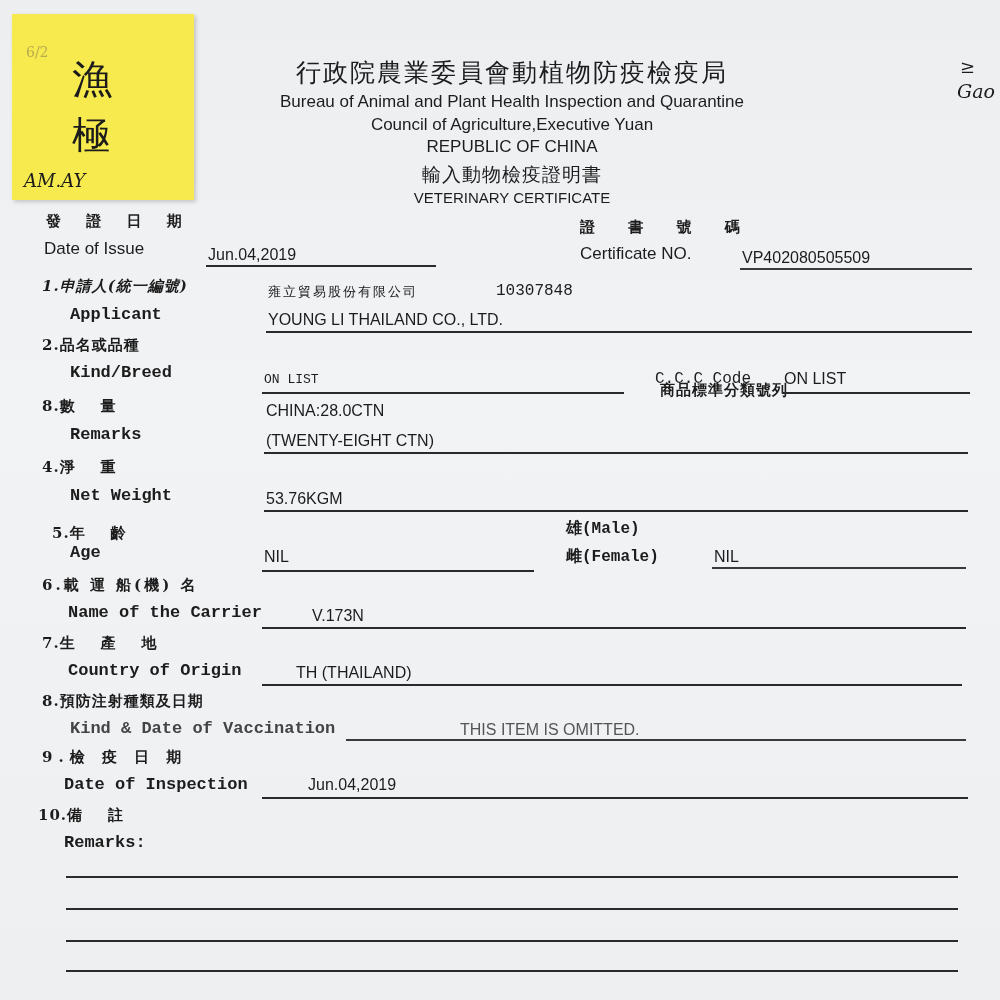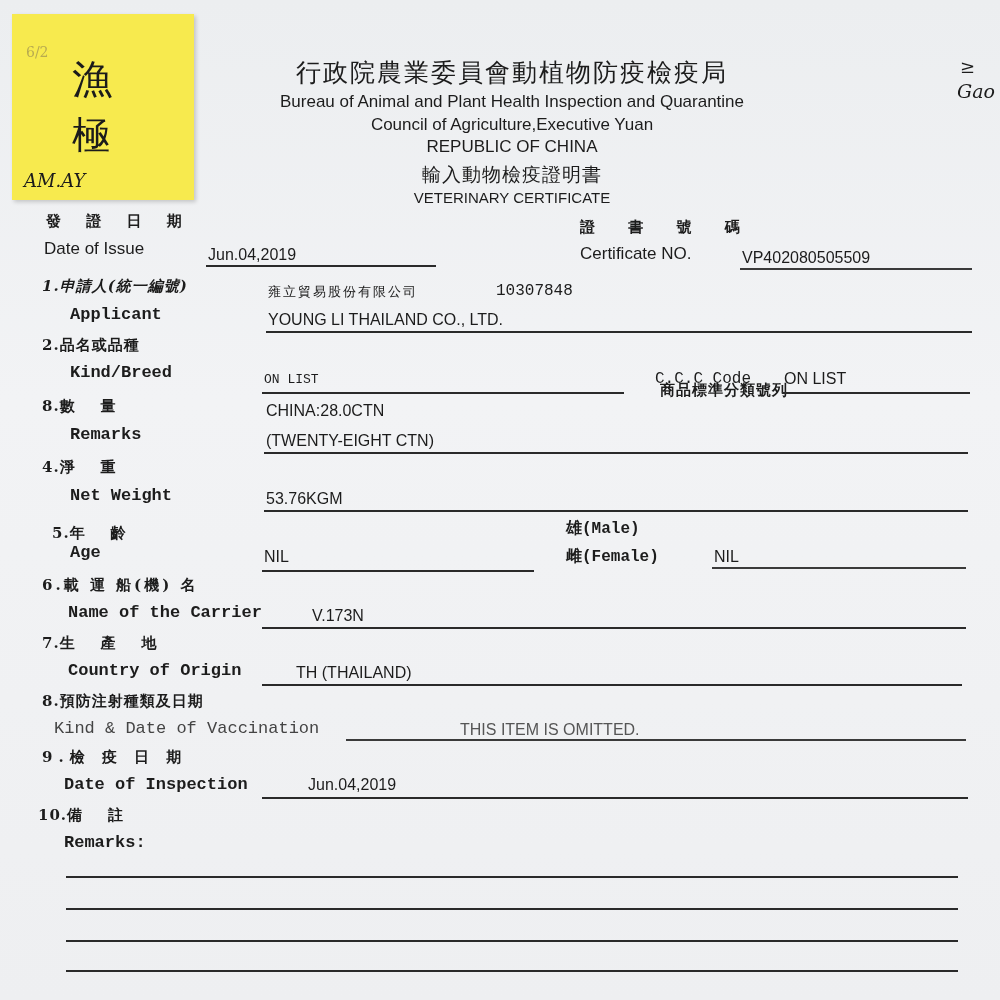--- a/index.html
+++ b/index.html
@@ -102,21 +102,21 @@
 <span class="abs lbl-en" style="left:68px;top:603px;">Name of the Carrier</span>
 <span class="abs val" style="left:312px;top:607px;">V.173N</span>
 <div class="uline" style="left:262px;top:627px;width:704px;"></div>
 
 <span class="abs lbl-zh" style="left:42px;top:634px;white-space:pre;">7.生    產    地</span>
 <span class="abs lbl-en" style="left:68px;top:661px;">Country of Origin</span>
 <span class="abs val" style="left:296px;top:664px;">TH (THAILAND)</span>
 <div class="uline" style="left:262px;top:684px;width:700px;"></div>
 
 <span class="abs lbl-zh" style="left:42px;top:692px;">8.預防注射種類及日期</span>
-<span class="abs lbl-en" style="left:54px;top:719px;color:#444;font-weight:normal;">Kind &amp; Date of Vaccination</span>
+<span class="abs lbl-en" style="left:70px;top:719px;color:#444;font-weight:bold;">Kind &amp; Date of Vaccination</span>
 <span class="abs val" style="left:460px;top:721px;color:#555;">THIS ITEM IS OMITTED.</span>
 <div class="uline thin" style="left:346px;top:739px;width:620px;"></div>
 
 <span class="abs lbl-zh" style="left:42px;top:748px;letter-spacing:6px;">9.檢 疫 日 期</span>
 <span class="abs lbl-en" style="left:64px;top:775px;">Date of Inspection</span>
 <span class="abs val" style="left:308px;top:776px;">Jun.04,2019</span>
 <div class="uline" style="left:262px;top:797px;width:706px;"></div>
 
 <span class="abs lbl-zh" style="left:38px;top:806px;white-space:pre;">10.備    註</span>
 <span class="abs lbl-en" style="left:64px;top:833px;">Remarks:</span>

